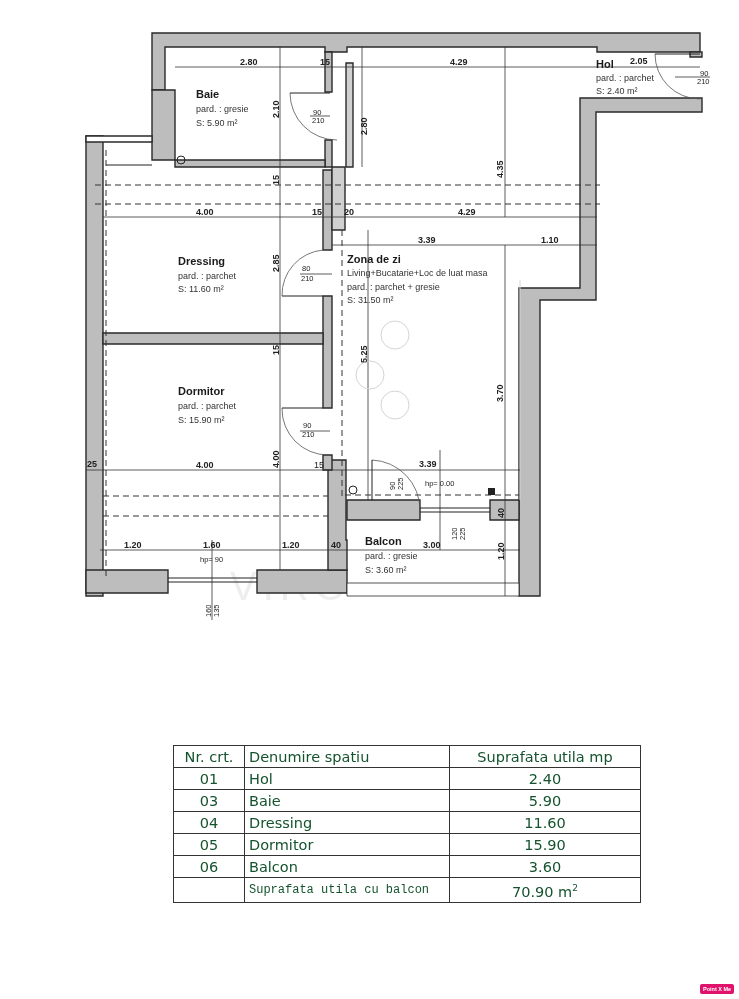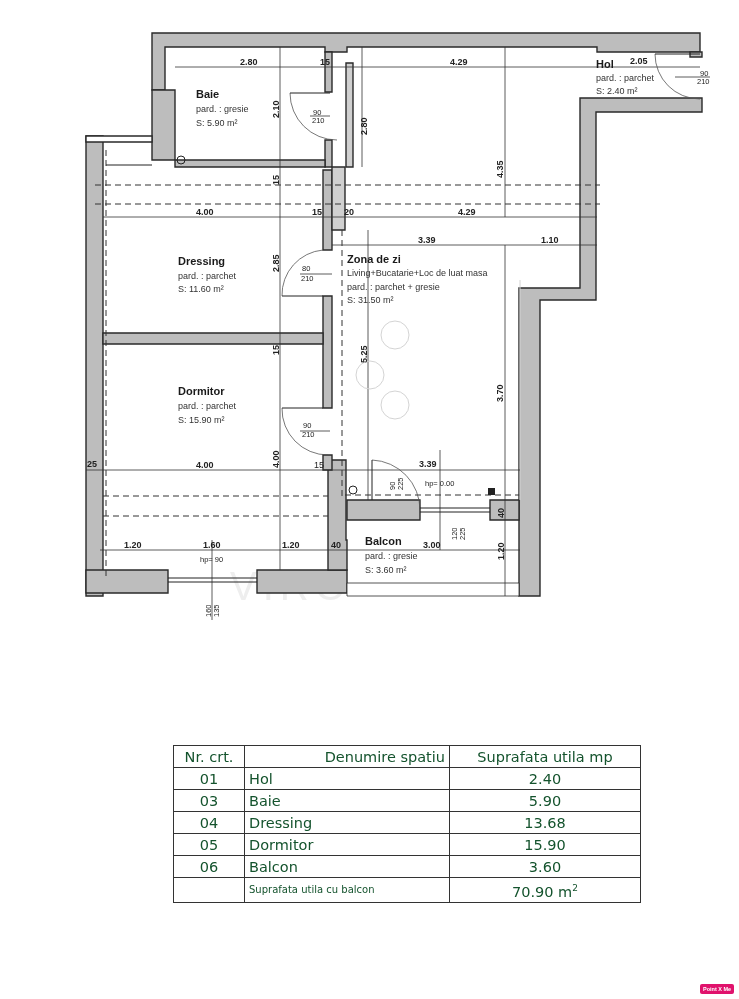--- a/index.html
+++ b/index.html
@@ -16,21 +16,21 @@
   .rname { font-family:"Liberation Sans", sans-serif; font-size:11px; font-weight:bold; fill:#1a1a1a; }
   .rsub { font-family:"Liberation Sans", sans-serif; font-size:9px; fill:#333; }
   .wm { font-family:"Liberation Sans", sans-serif; font-size:40px; fill:#eeeeee; letter-spacing:6px; }
 
   #area-table { position:absolute; left:173px; top:745px; border-collapse:collapse; font-family:"DejaVu Sans", sans-serif; font-size:14.5px; color:#14532d; }
   #area-table td, #area-table th { border:1px solid #333; padding:0 4px; height:21px; line-height:20px; font-weight:normal; }
   #area-table th { text-align:center; }
   #area-table .c-nr { width:62px; text-align:center; }
   #area-table .c-name { width:196px; text-align:left; }
   #area-table .c-val { width:182px; text-align:center; }
-  #area-table .sum { font-size:10px; }
+  #area-table .sum { font-size:12px;font-family:Liberation Mono, monospace; }
   #area-table .bold { font-weight:bold; }
   sup { font-size:9px; }
 
   #badge { position:absolute; left:700px; top:984px; background:#e0126c; color:#fff; font-family:"Liberation Sans", sans-serif; font-size:5.5px; font-weight:bold; padding:2px 3px; border-radius:2px; }
 </style>
 </head>
 <body>
 
 <svg id="plan" viewBox="0 0 739 740" xmlns="http://www.w3.org/2000/svg">
 
@@ -224,39 +224,39 @@
     <text class="rname" x="365" y="545">Balcon</text>
     <text class="rsub" x="365" y="559">pard. : gresie</text>
     <text class="rsub" x="365" y="573">S: 3.60 m²</text>
   </g>
 </svg>
 
 <table id="area-table">
   <thead>
     <tr>
       <th class="c-nr">Nr. crt.</th>
-      <th class="c-name" style="text-align:right">Denumire spatiu</th>
+      <th class="c-name" style="text-align:left">Denumire spatiu</th>
       <th class="c-val">Suprafata utila mp</th>
     </tr>
   </thead>
   <tbody>
     <tr>
       <td class="c-nr">01</td>
       <td class="c-name">Hol</td>
       <td class="c-val">2.40</td>
     </tr>
     <tr>
       <td class="c-nr">03</td>
       <td class="c-name">Baie</td>
       <td class="c-val">5.90</td>
     </tr>
     <tr>
       <td class="c-nr">04</td>
       <td class="c-name">Dressing</td>
-      <td class="c-val">13.68</td>
+      <td class="c-val">11.60</td>
     </tr>
     <tr>
       <td class="c-nr">05</td>
       <td class="c-name">Dormitor</td>
       <td class="c-val">15.90</td>
     </tr>
     <tr>
       <td class="c-nr">06</td>
       <td class="c-name">Balcon</td>
       <td class="c-val">3.60</td>

